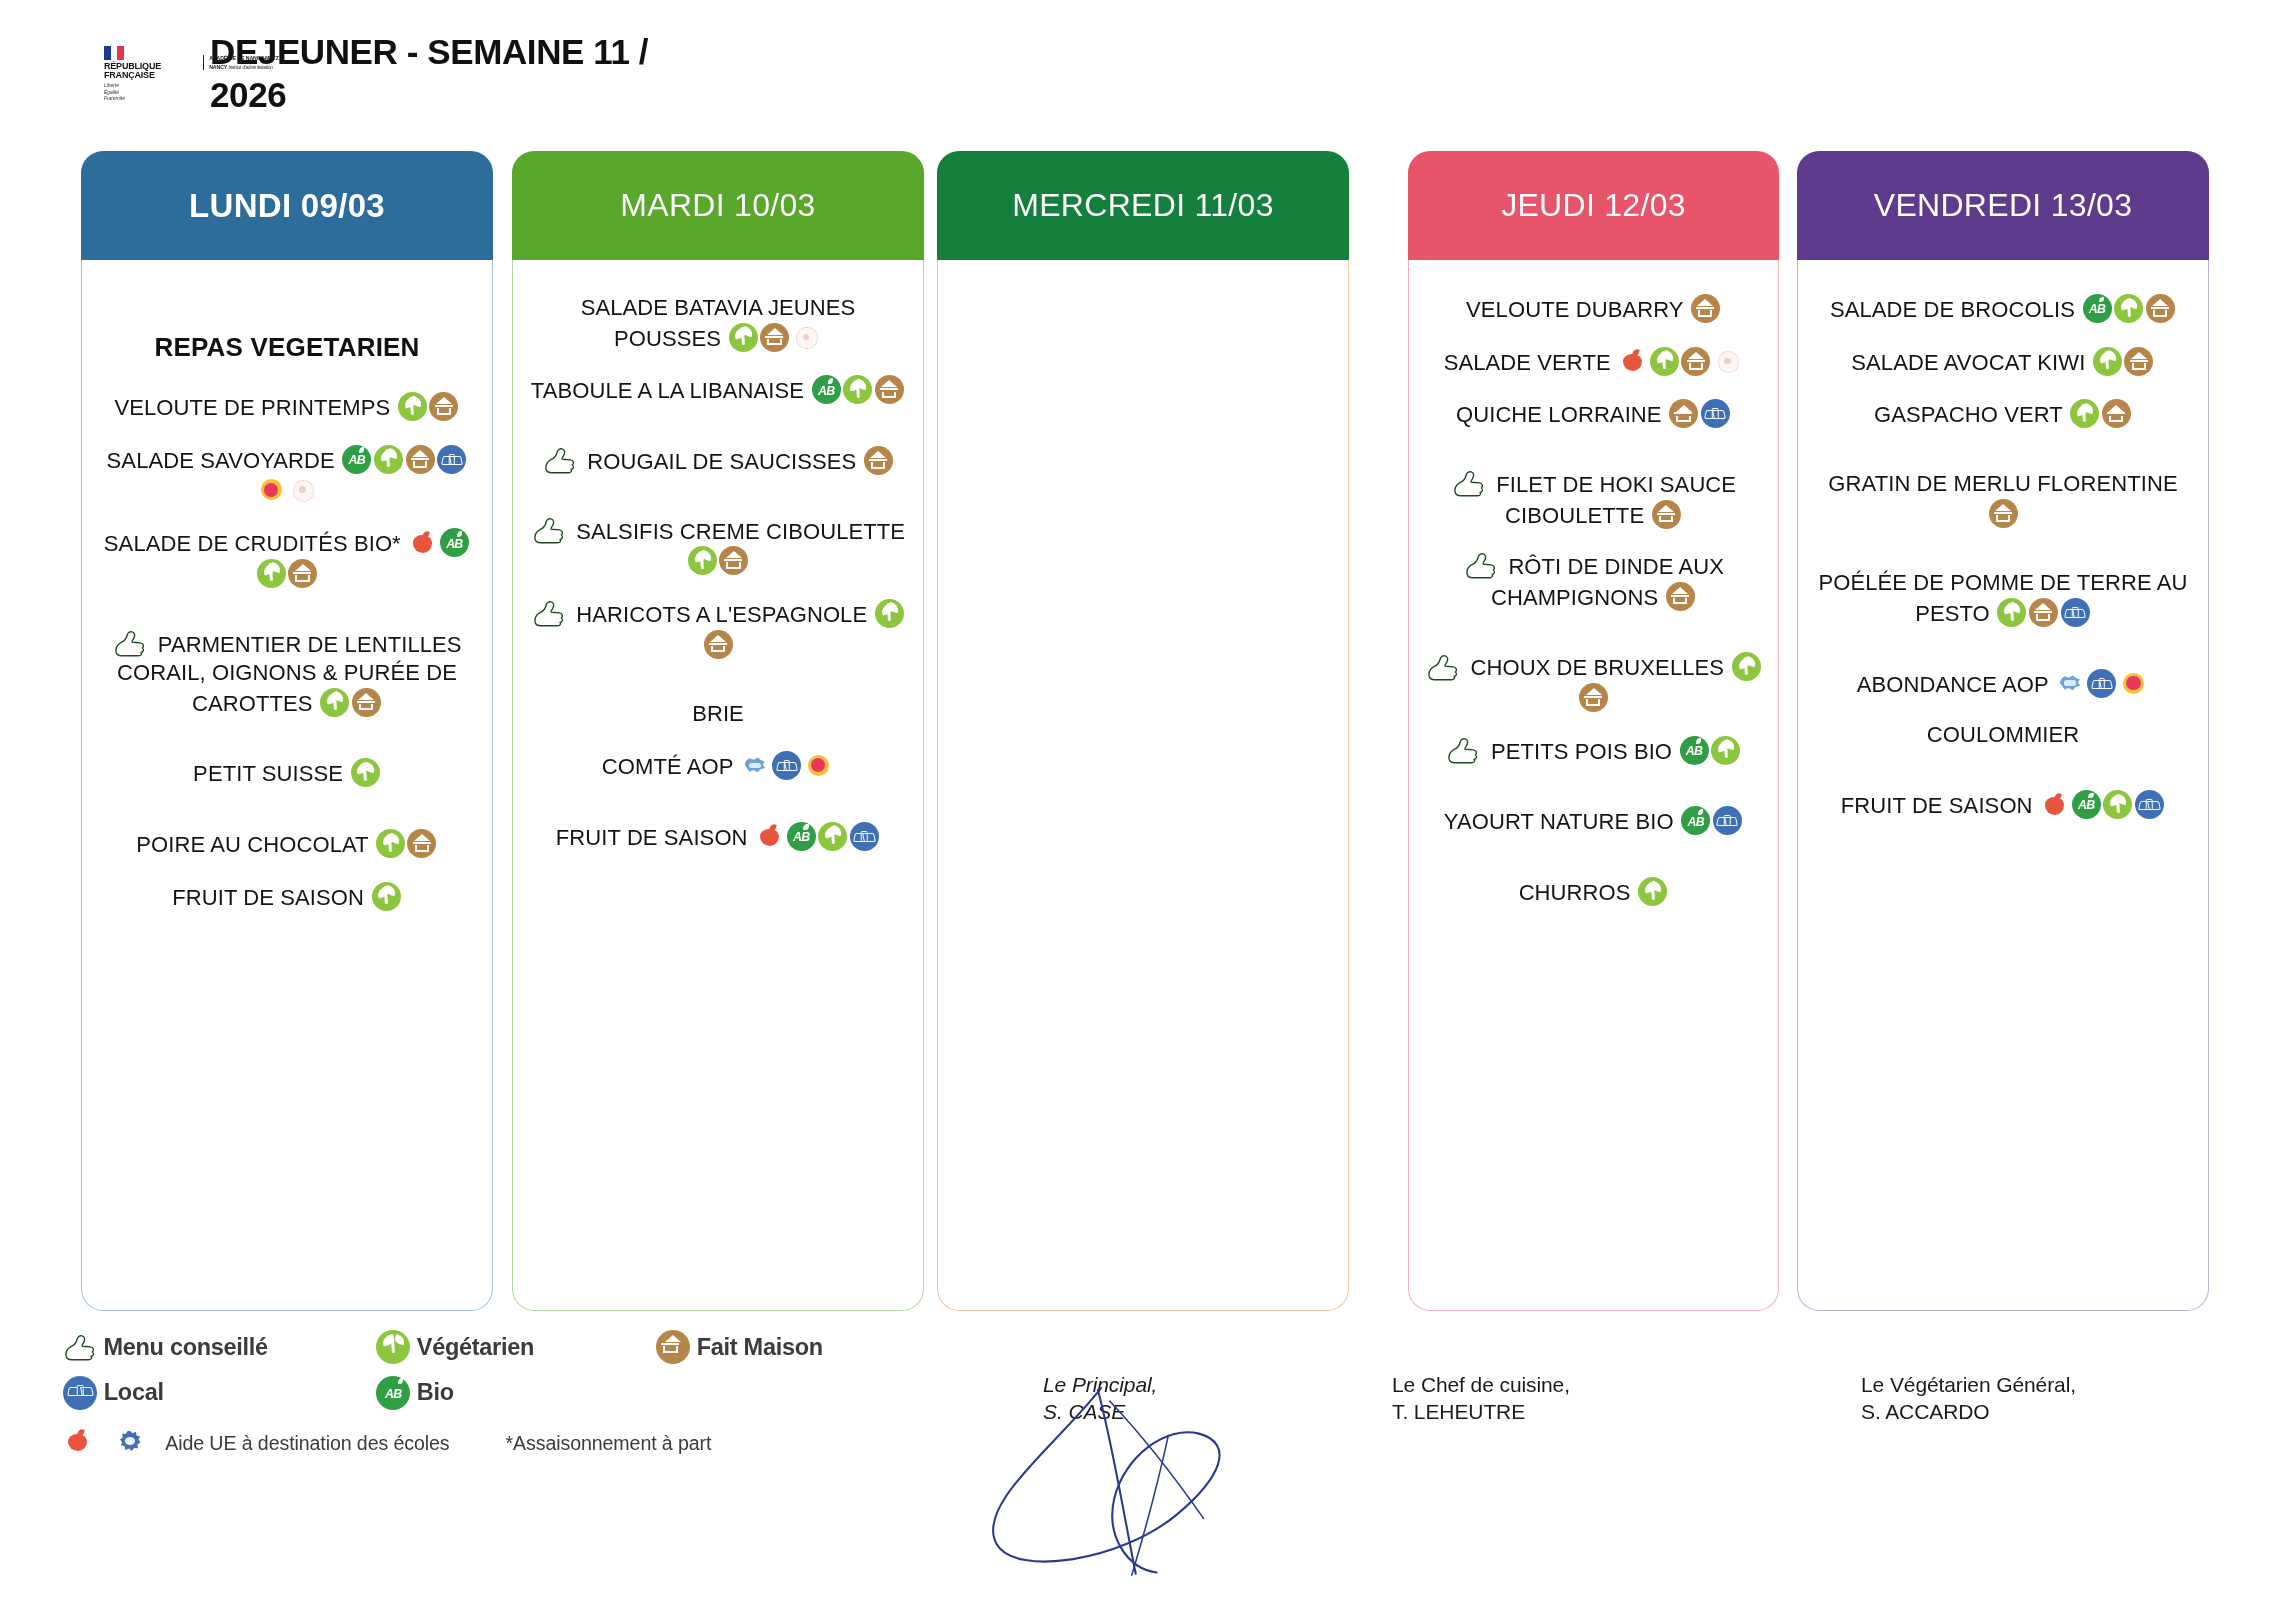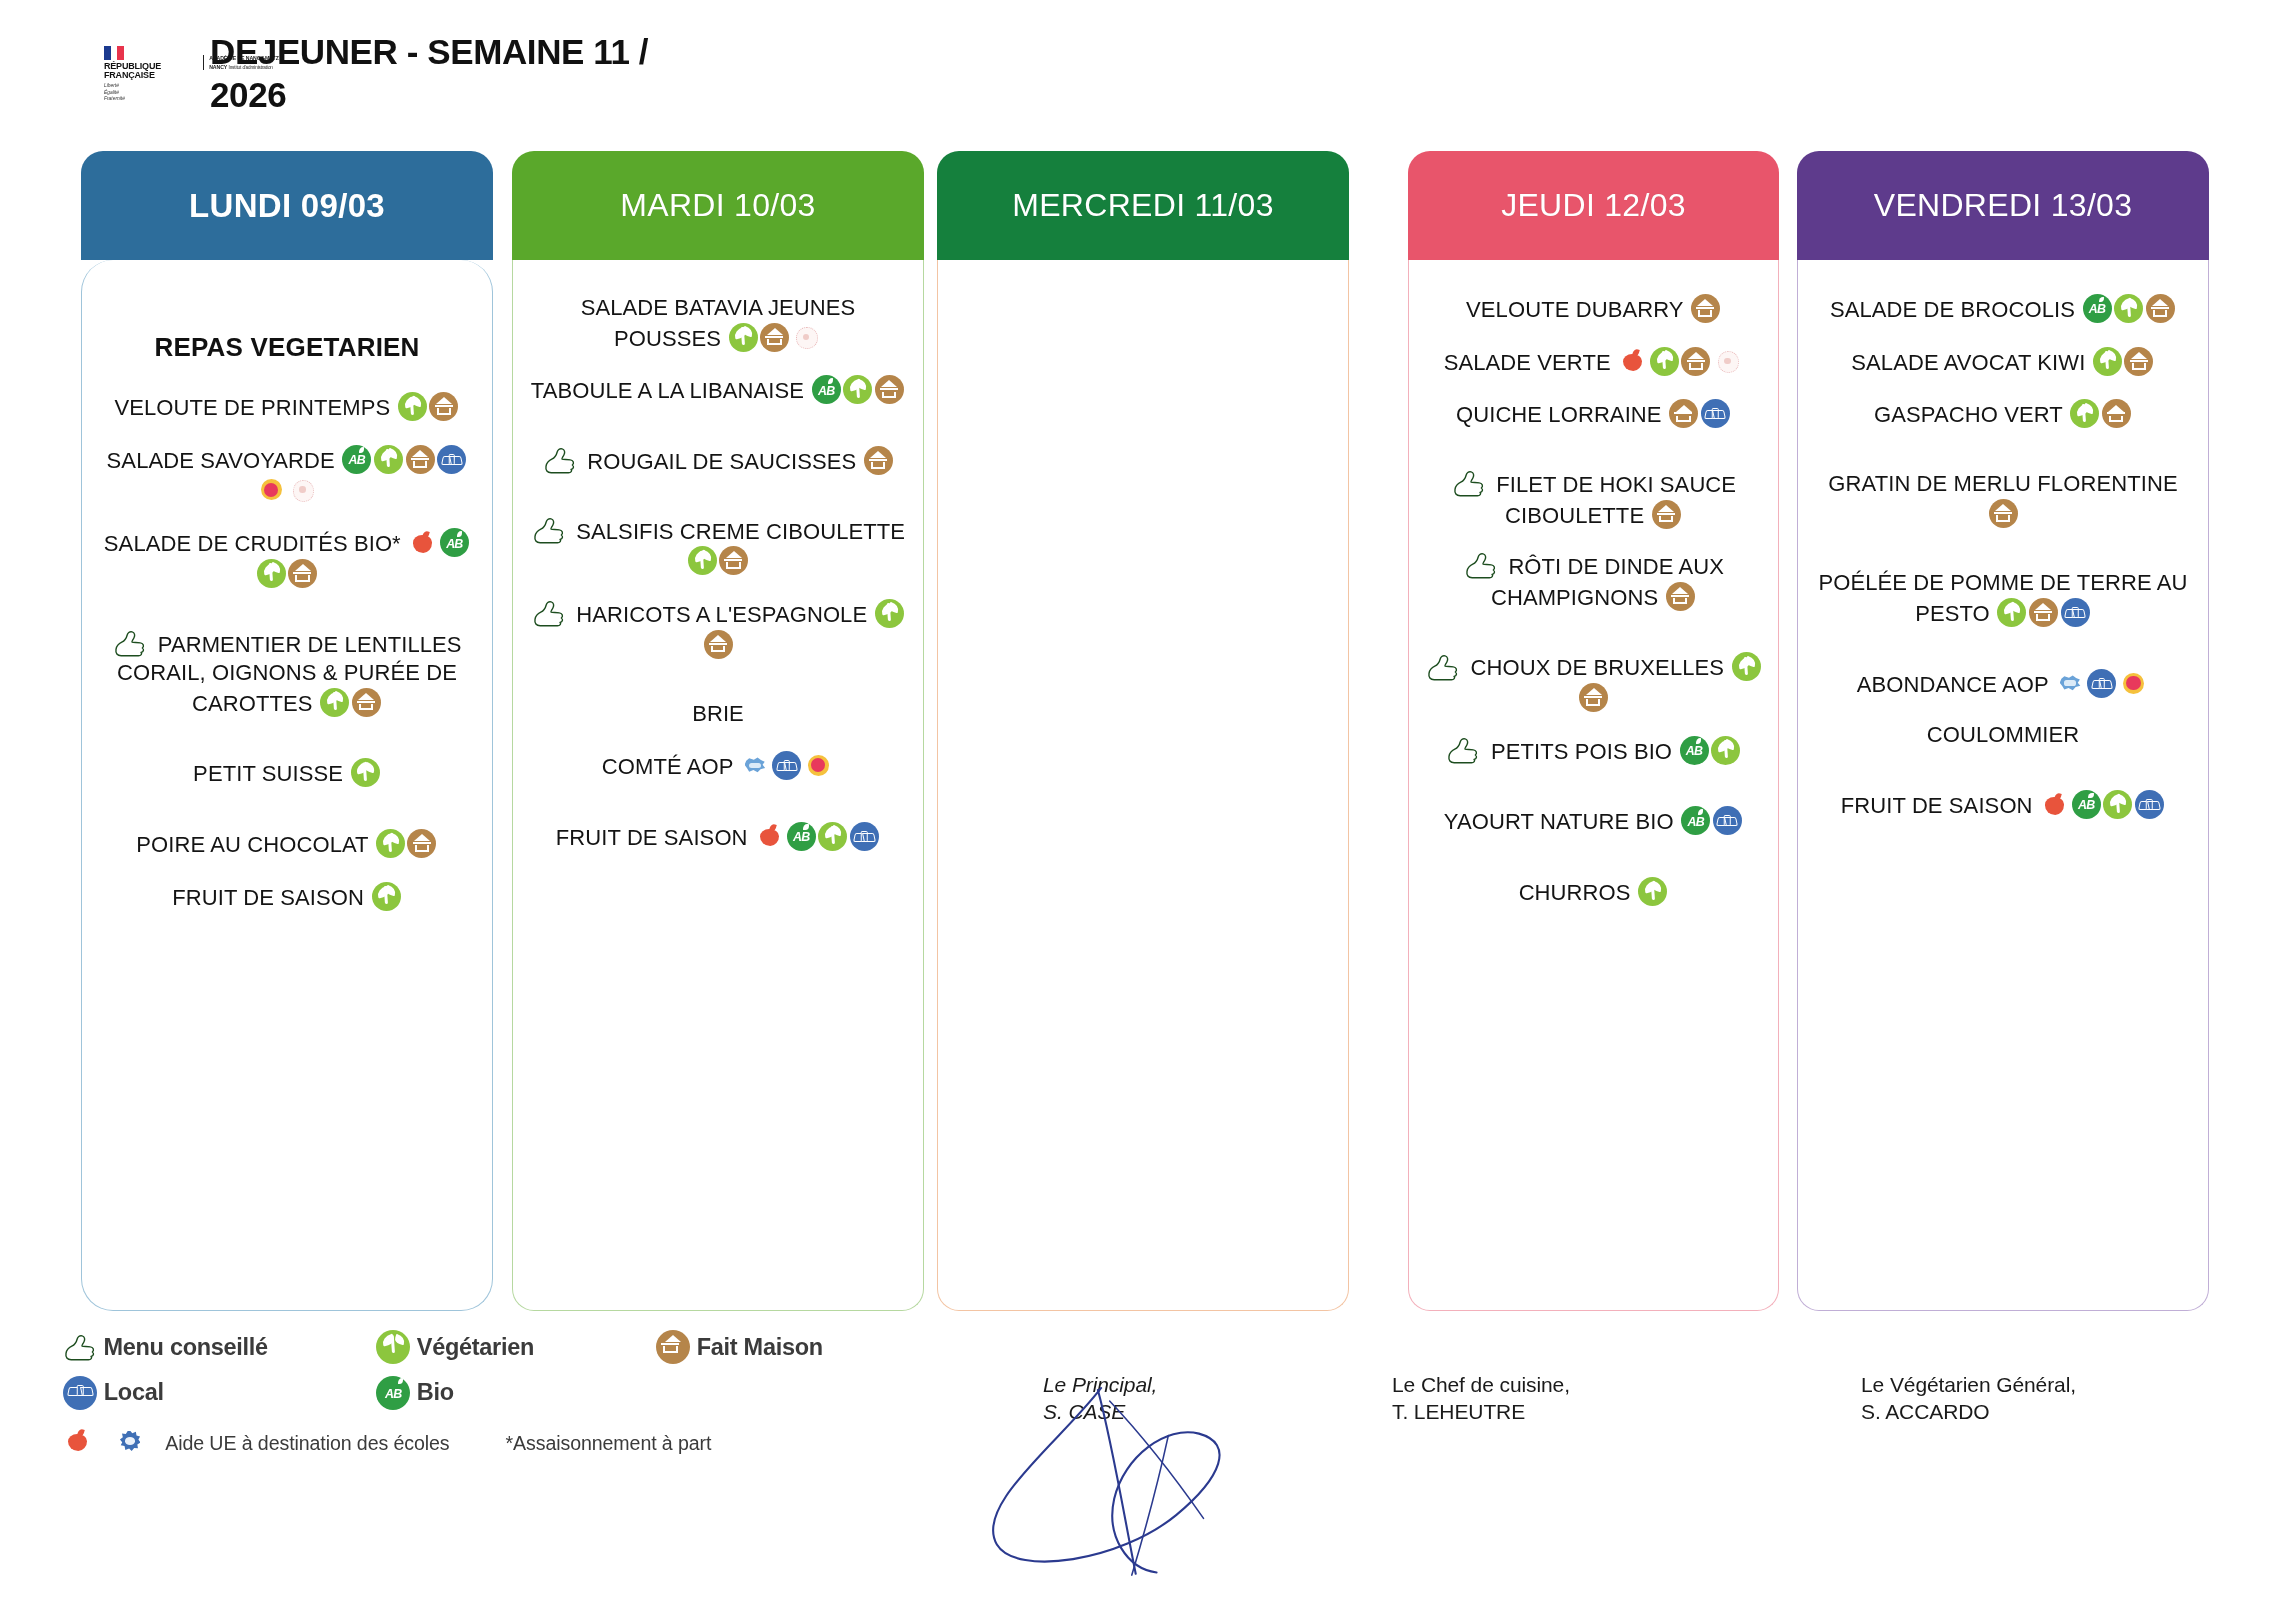--- a/index.html
+++ b/index.html
@@ -271,21 +271,21 @@
   </div>
 
   <div id="doc-title">DEJEUNER - SEMAINE 11 / 2026</div>
 </div>
 
 <div id="week">
     <div class="day-col col-blue">
       <div class="day-head bold" style="background: rgb(45, 109, 155);">
         <span>LUNDI 09/03</span>
       </div>
-      <div class="day-body" style="border-color: rgb(159, 196, 218); border-radius: 32px;">
+      <div class="day-body" style="border-color: rgb(159, 196, 218);">
         <div class="meal-title">REPAS VEGETARIEN</div>
         <div class="item"><span class="txt">VELOUTE DE PRINTEMPS</span> <span class="ico ico-veg"><i></i></span><span class="ico ico-maison"><i></i></span></div>
         <div class="item"><span class="txt">SALADE SAVOYARDE</span> <span class="ico ico-bio"><span>AB</span></span><span class="ico ico-veg"><i></i></span><span class="ico ico-maison"><i></i></span><span class="ico ico-local"><i></i></span><span class="ico ico-aop-pink"></span><span class="ico ico-assais"></span></div>
         <div class="item spaced"><span class="txt">SALADE DE CRUDITÉS BIO*</span> <span class="ico ico-fruit"></span><span class="ico ico-bio"><span>AB</span></span><span class="ico ico-veg"><i></i></span><span class="ico ico-maison"><i></i></span></div>
         <div class="item spaced"><span class="thumb"><svg width="35" height="27" viewBox="0 0 54 42">
               <path d="M14 40 C8 40 5 36 6 30 C7 24 11 21 15 19 C19 17 22 13 23 9 C24 5 27 2 31 3 C35 4 36 8 34 12 C32 16 30 18 31 19 C33 20 40 19 44 20 C49 21 50 25 47 28 C50 30 49 34 45 35 C47 37 45 40 41 40 Z" fill="none" stroke="#1d4d1f" stroke-width="2.2" stroke-linejoin="round"></path>
             </svg></span><span class="txt">PARMENTIER DE LENTILLES CORAIL, OIGNONS &amp; PURÉE DE CAROTTES</span> <span class="ico ico-veg"><i></i></span><span class="ico ico-maison"><i></i></span></div>
         <div class="item spaced"><span class="txt">PETIT SUISSE</span> <span class="ico ico-veg"><i></i></span></div>
         <div class="item"><span class="txt">POIRE AU CHOCOLAT</span> <span class="ico ico-veg"><i></i></span><span class="ico ico-maison"><i></i></span></div>
         <div class="item"><span class="txt">FRUIT DE SAISON</span> <span class="ico ico-veg"><i></i></span></div>

